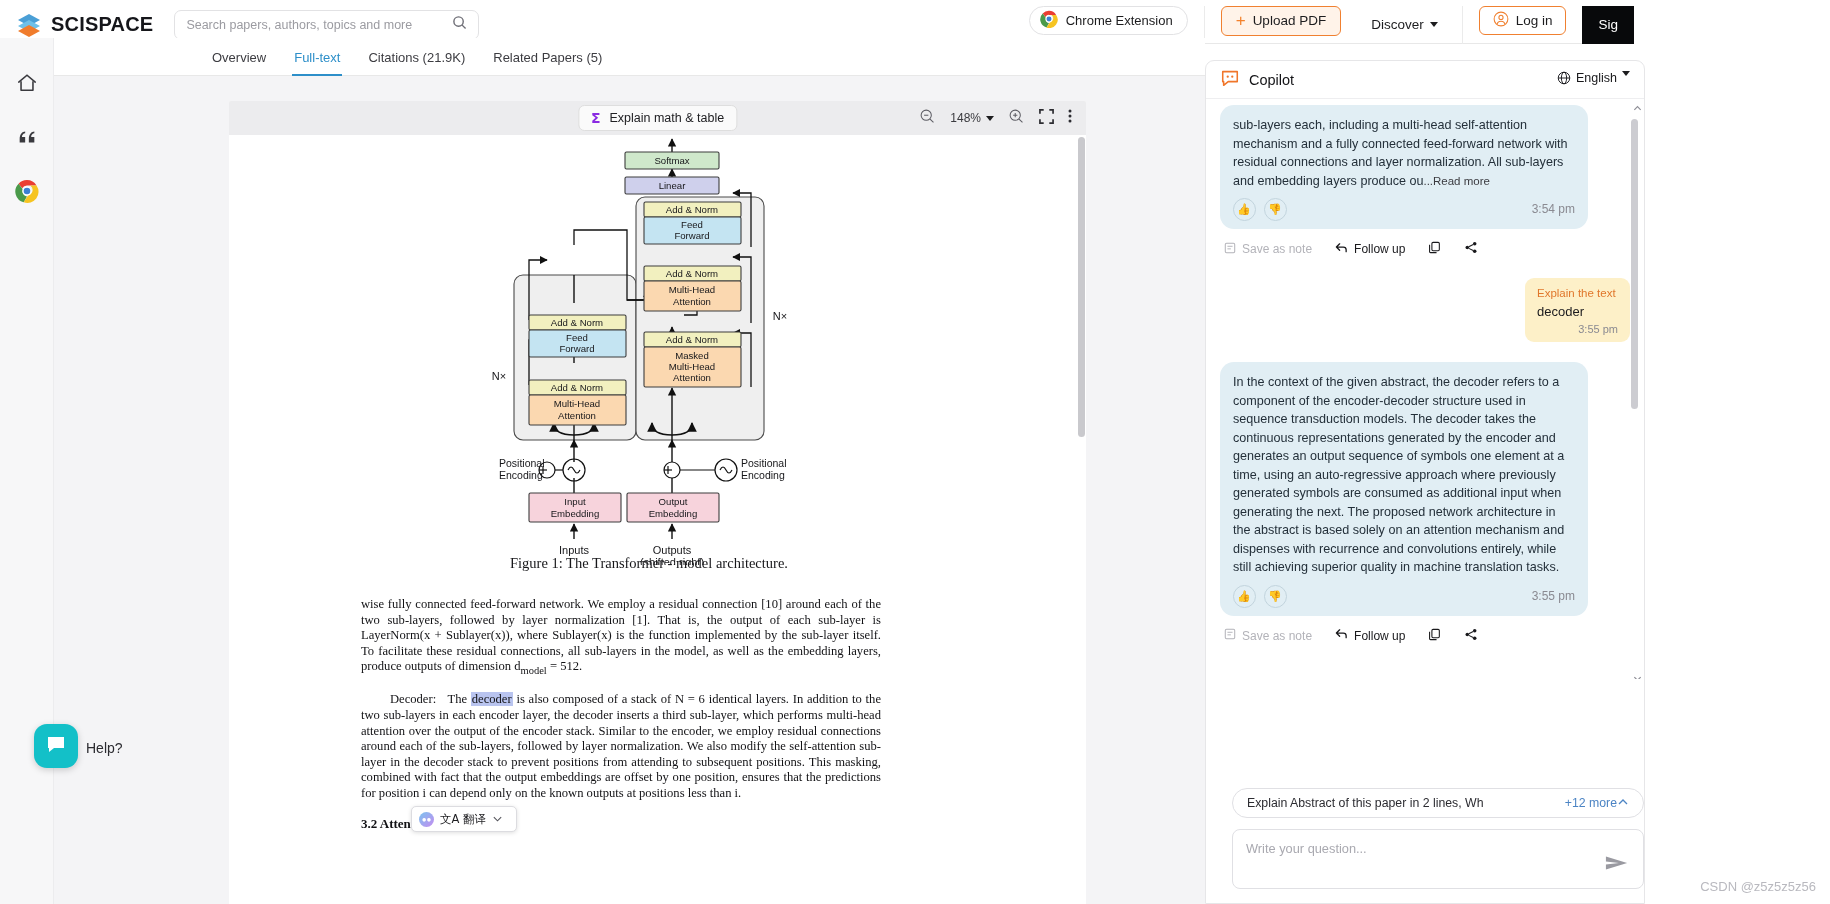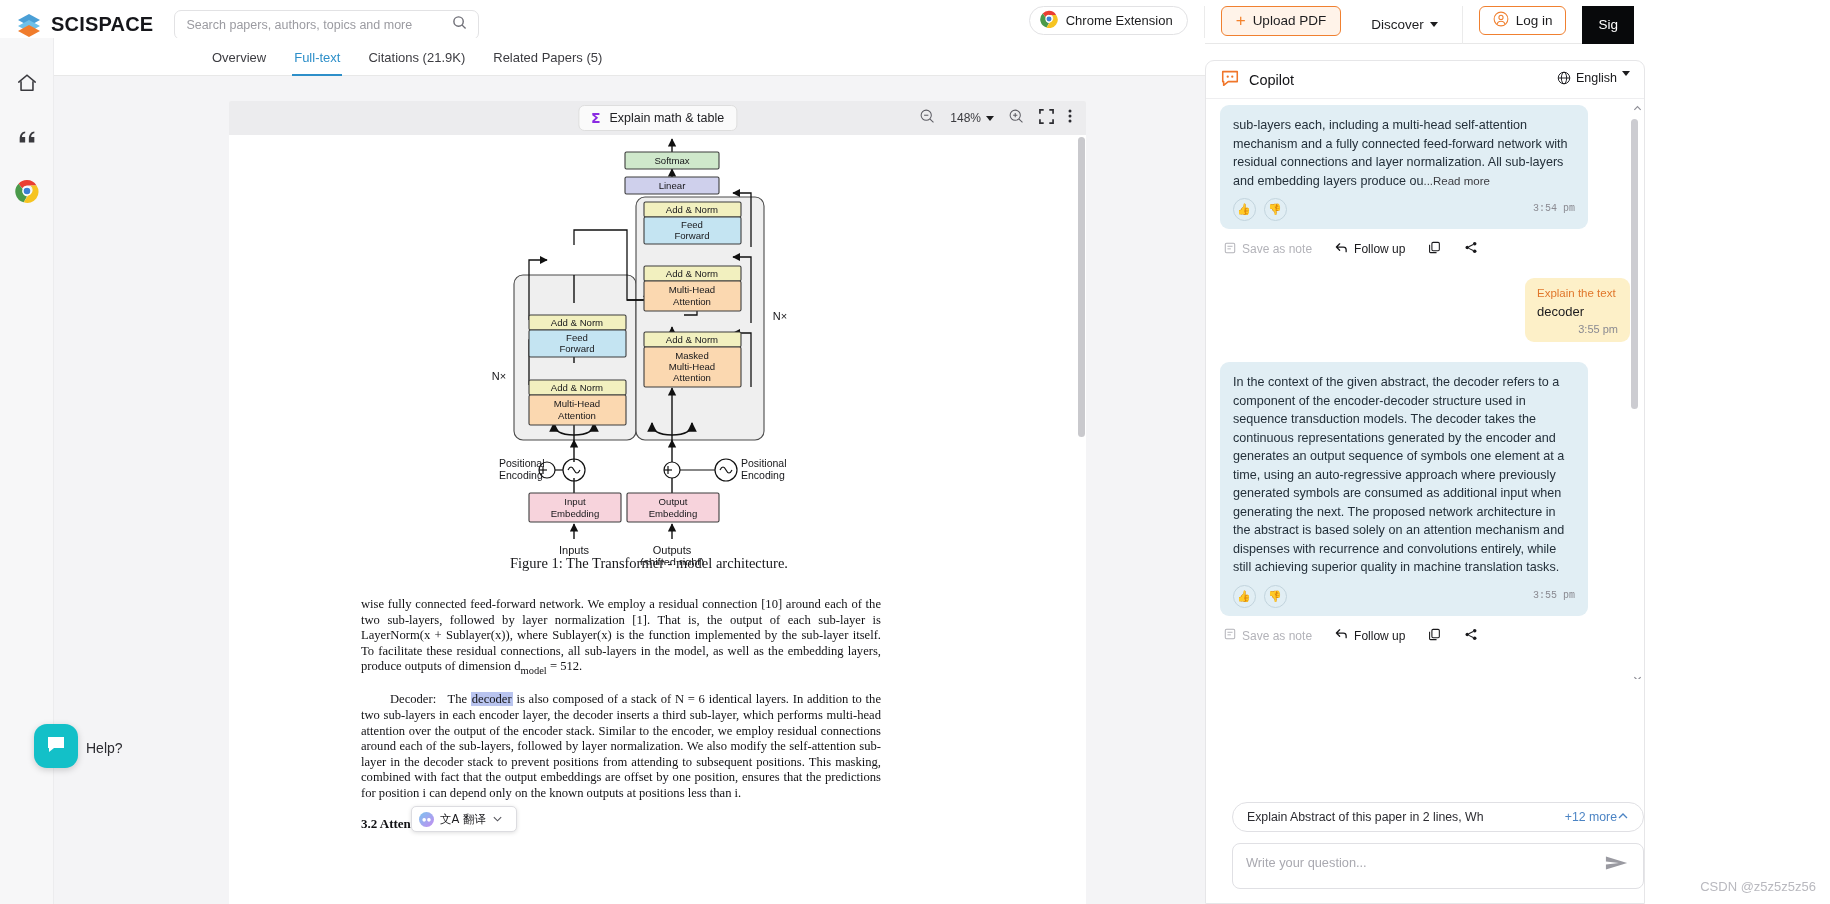--- a/index.html
+++ b/index.html
@@ -162,54 +162,54 @@
   .cp-title { font-size: 14.5px; color: #131316; margin-left: 9px; font-weight: 500;}
   .cp-lang { margin-left: auto; display: flex; align-items: flex-start; gap: 5px; font-size: 12.5px; color: #18181b; }
 
   .cp-body { position: relative; height: 580px; overflow: hidden; padding: 0 14px; }
   .cp-scroll-track { position: absolute; right: 3px; top: 4px; width: 8px; height: 570px; }
   .cp-arrow-up, .cp-arrow-dn { position: absolute; right: 2px; width: 9px; height: 9px; }
   .cp-scroll-thumb { position: absolute; right: 3px; top: 16px; width: 7px; height: 290px;
     background: #ccccd1; border-radius: 4px; }
 
   .bubble-bot {
-    background: #e1eef4; border-radius: 9px; padding: 11px 13px 8px 13px;
+    background: #e1eef4; border-radius: 14px; padding: 11px 13px 8px 13px;
     font-size: 12.6px; line-height: 18.5px; color: #24303a; width: 368px;
   }
   .bubble-user {
     background: #fdf0c8; border-radius: 9px; padding: 9px 12px 7px 12px;
     width: 105px; margin-left: auto;
   }
   .bu-label { font-size: 11.5px; color: #e0772b; margin-bottom: 5px; }
   .bu-text { font-size: 13px; color: #1a1a1d; margin-bottom: 4px; }
   .ts { font-size: 11px; color: #8a8a91; text-align: right; }
   .read-more { color: #3b3b40; font-size: 11.5px; }
 
   .rate-row { display: flex; align-items: center; gap: 8px; margin-top: 8px; }
   .rate-btn {
     width: 23px; height: 23px; border-radius: 50%; border: 1px solid #c2d4dd;
     display: flex; align-items: center; justify-content: center; font-size: 11px; color: #37474f;
   }
-  .rate-ts { margin-left: auto; font-size: 10px; color: #8a8a91; font-family: Liberation Mono, monospace; }
+  .rate-ts { margin-left: auto; font-size: 12px; color: #8a8a91; }
 
   .act-row { display: flex; align-items: center; gap: 23px; margin: 11px 0 0 4px; }
   .act-item { display: flex; align-items: center; gap: 6px; font-size: 12px; }
   .act-dim { color: #b3b3b9; }
   .act-dark { color: #19191c; font-weight: 500; }
 
   .cp-footer { position: absolute; bottom: 0; left: 12px; width: 440px; padding: 0 14px 14px 14px; }
   .suggest-pill {
     height: 30px; border: 1px solid #e0e0e4; border-radius: 17px;
     display: flex; align-items: center; padding: 0 6px 0 14px; margin-bottom: 11px;
   }
   .sp-text { font-size: 12.3px; color: #2c2c31; white-space: nowrap; overflow: hidden;
              text-overflow: clip; flex: 1; }
   .sp-more { font-size: 12.3px; color: #4c84c4; display: flex; align-items: center; padding-right:8px;}
   .q-box {
-    height: 46px; border: 1px solid #e0e0e4; border-radius: 8px; display: flex;
+    height: 60px; border: 1px solid #e0e0e4; border-radius: 8px; display: flex;
     align-items: flex-start; padding: 11px 13px; position: relative;
   }
   .q-box input { border: none; outline: none; font-size: 12.8px; width: 340px;
                  font-family: "Liberation Sans", sans-serif; color: #2a2a2e; background:transparent;}
   .q-box input::placeholder { color: #a9a9b0; }
   .send-ic { position: absolute; right: 14px; bottom: 12px; }
 
   
   .help-fab {
     position: absolute; left: 34px; bottom: 136px; width: 44px; height: 44px;

